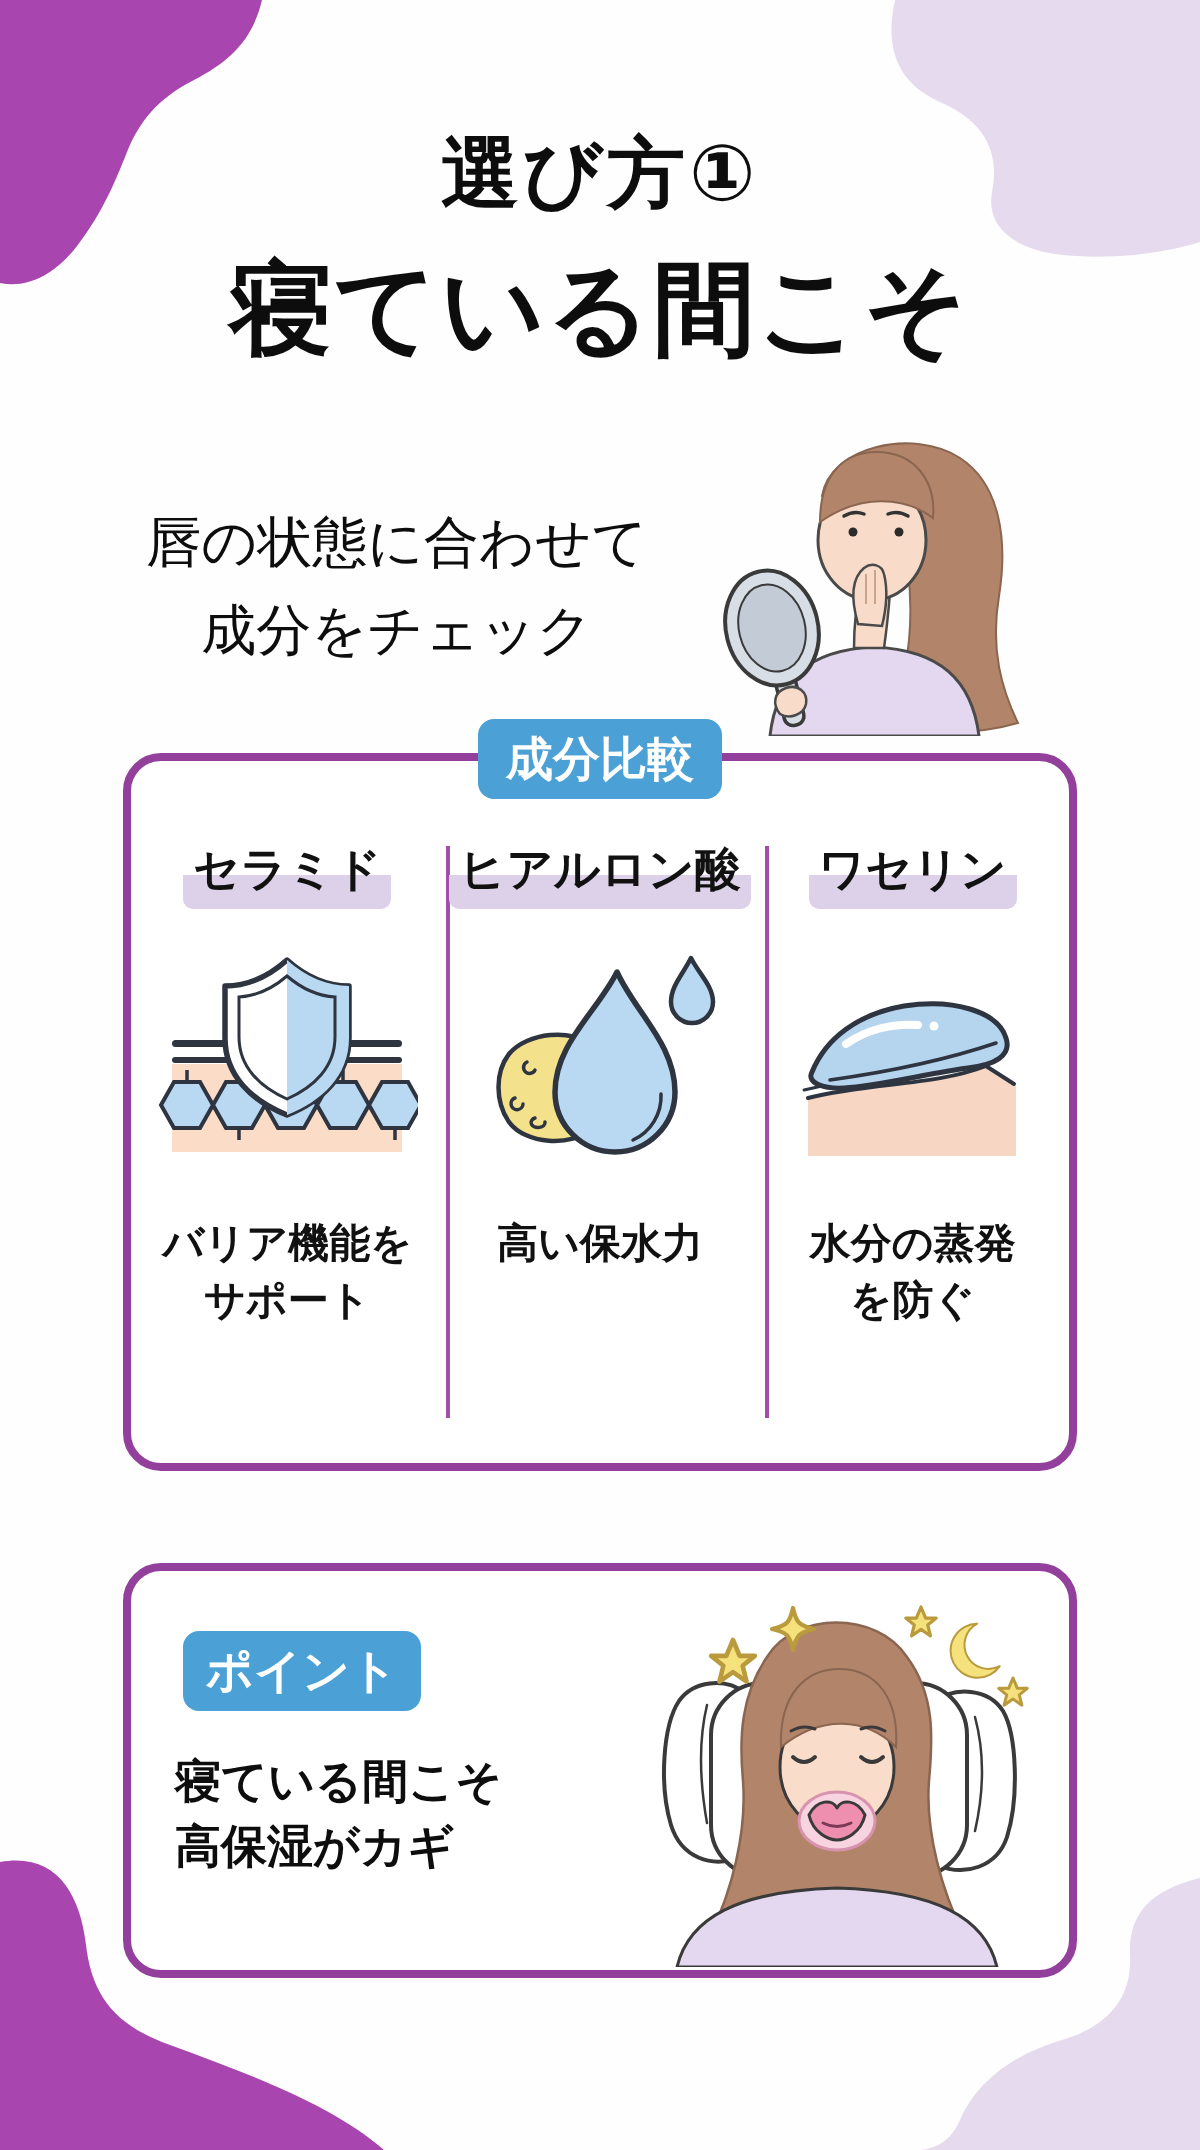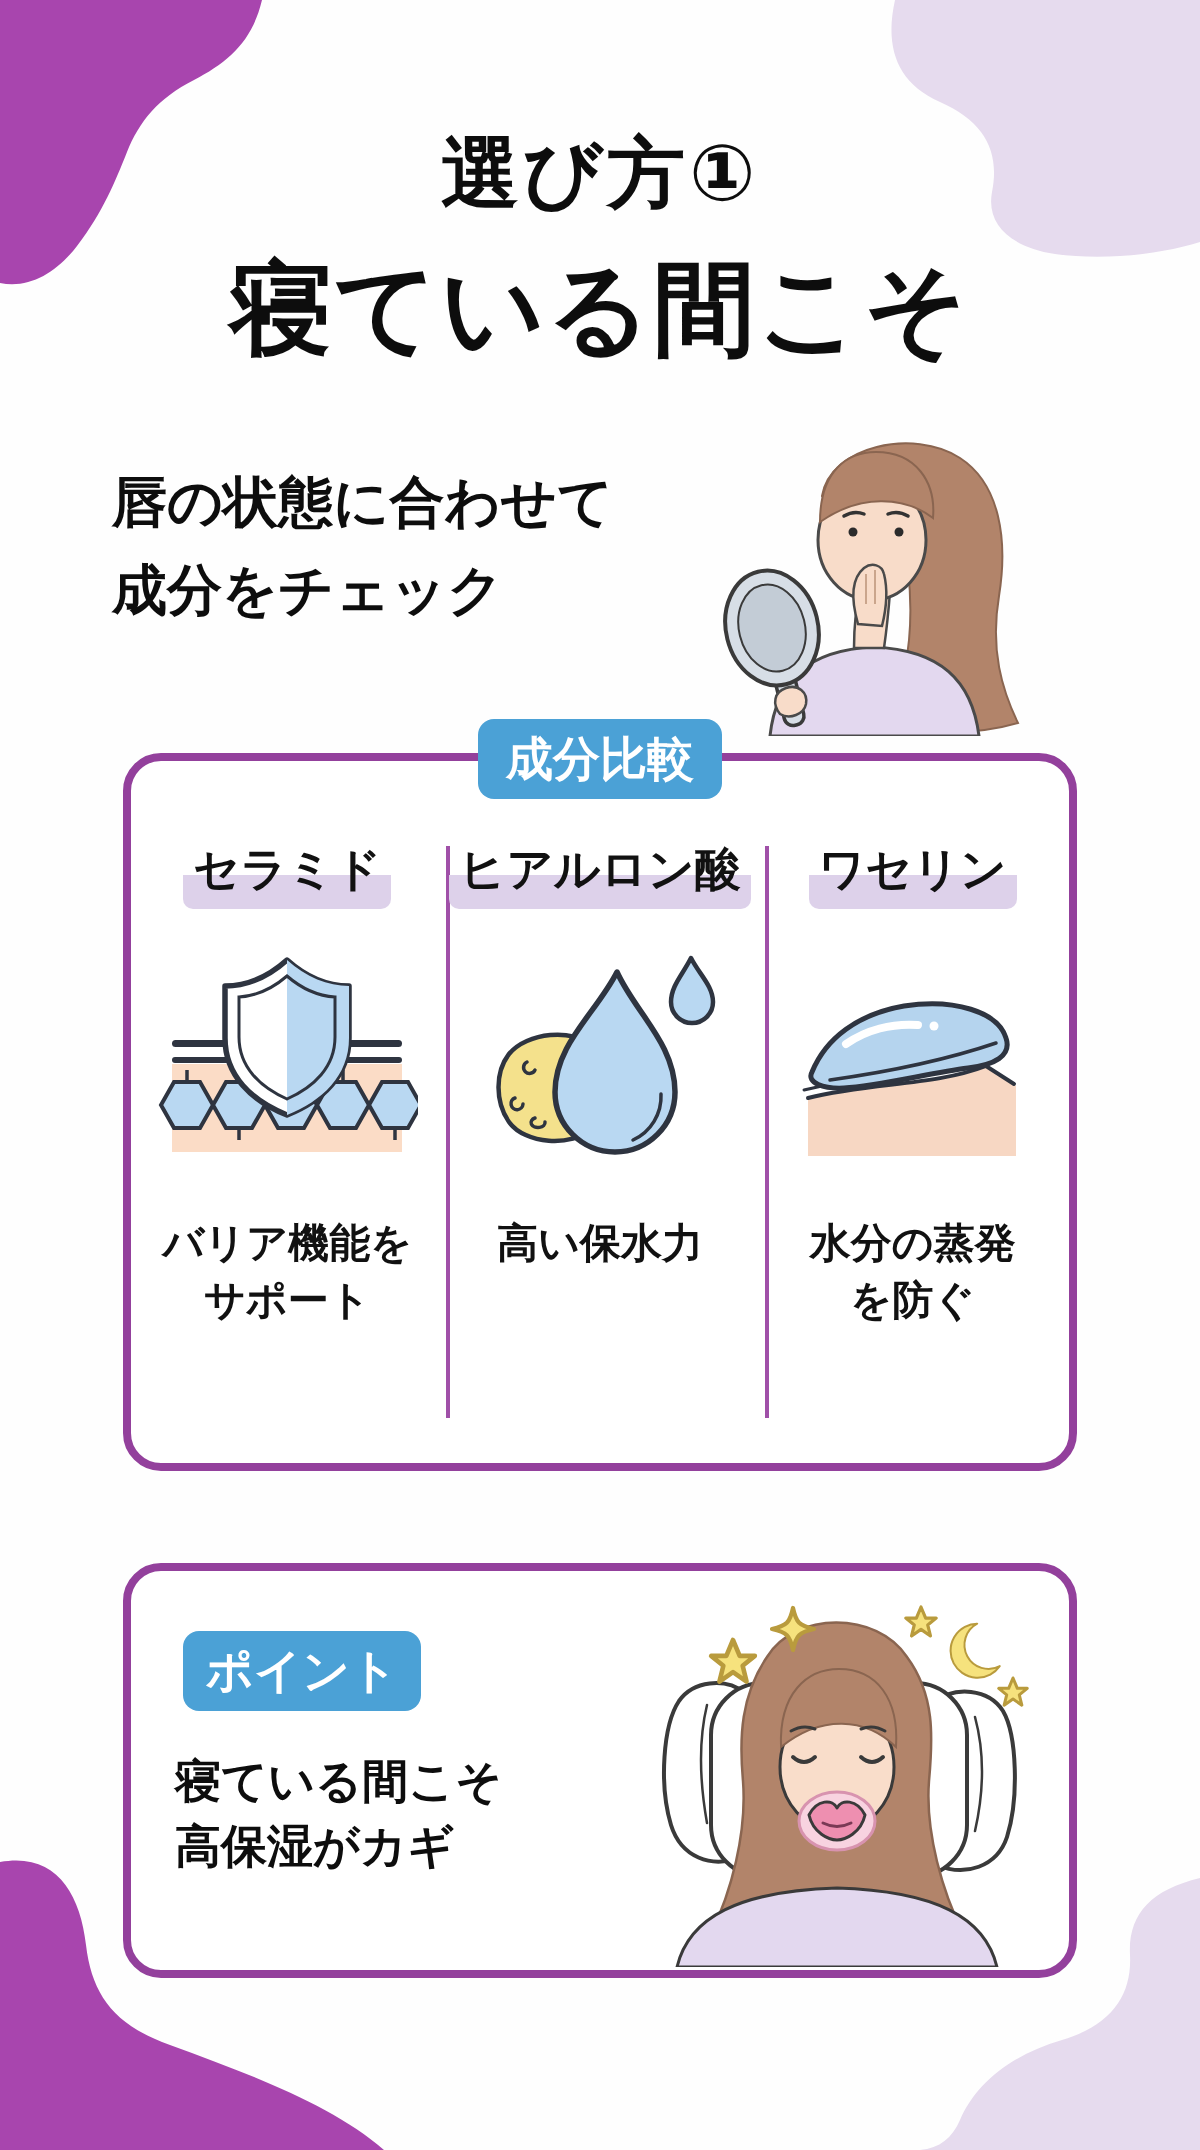--- a/index.html
+++ b/index.html
@@ -16,22 +16,22 @@
     position:absolute; top:122px; left:0; width:100%;
     text-align:center; font-size:78px; font-weight:700; color:#0d0d0d;
     letter-spacing:4px;
   }
   .title2{
     position:absolute; top:242px; left:0; width:100%;
     text-align:center; font-size:102px; font-weight:900; color:#0d0d0d;
     letter-spacing:2px;
   }
   .subtitle{
-    position:absolute; top:458px; left:112px; width:570px;
-    text-align:left; font-size:55px; font-weight:700; color:#0d0d0d;
+    position:absolute; top:498px; left:112px; width:570px;
+    text-align:center; font-size:55px; font-weight:400; color:#0d0d0d;
     line-height:1.6; white-space:pre-line;
   }
   .hero-illu{ position:absolute; left:622px; top:418px; }
 
   
   .card{
     position:absolute; left:123px; width:954px;
     background:#ffffff; border:8px solid #93409c; border-radius:38px;
   }
   .card.compare{ top:753px; height:718px; }

